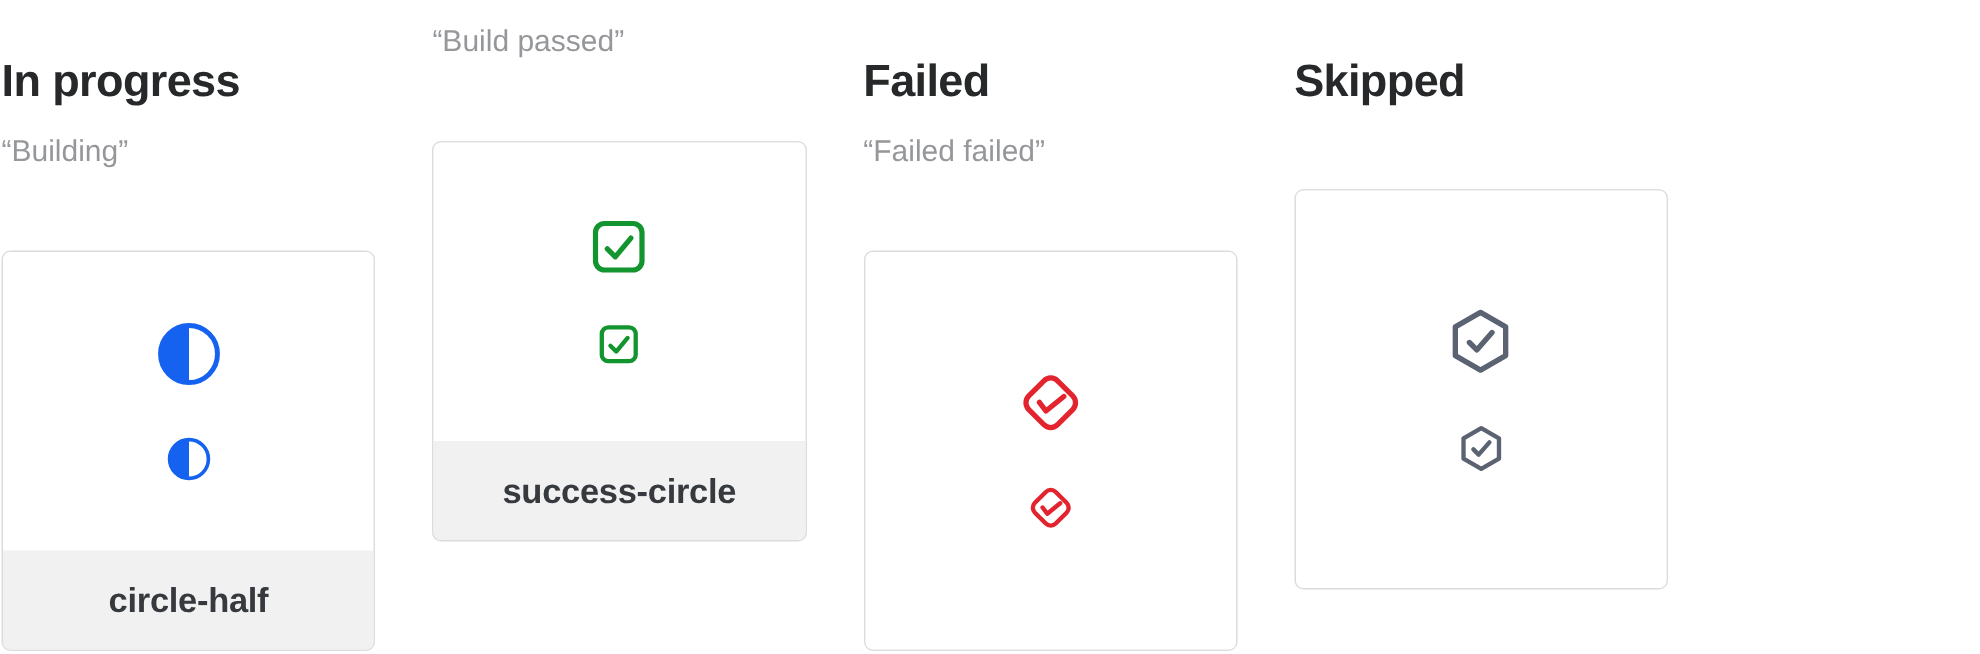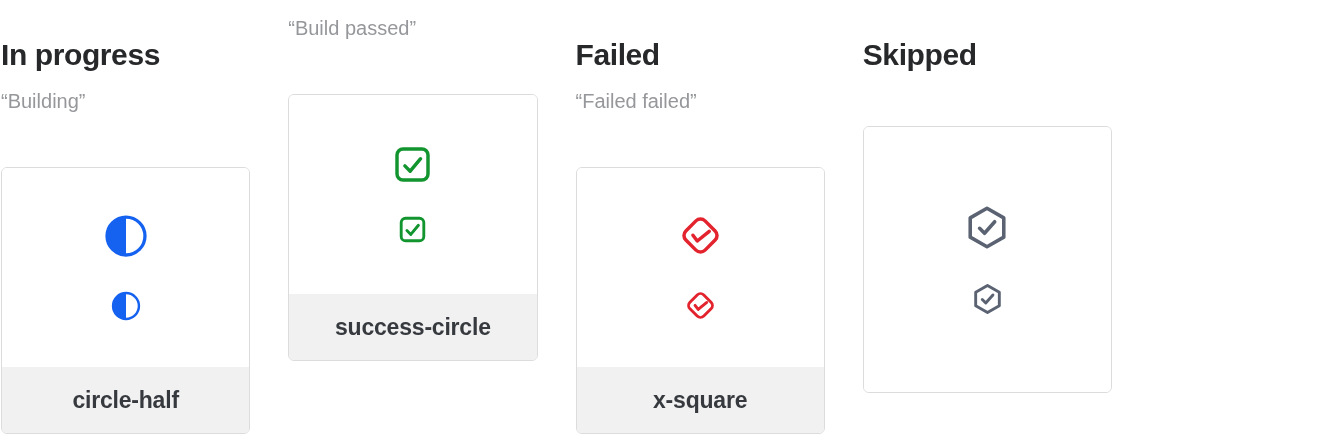--- a/index.html
+++ b/index.html
@@ -137,21 +137,20 @@
             <path d="M5.2 8.3 L7.1 10.2 L11 6" stroke="currentColor" stroke-width="1.3" stroke-linecap="round" stroke-linejoin="round" transform="rotate(8 8 8)"></path>
           </svg>
         </span>
         <span class="icon icon-sm" style="color: rgb(227, 36, 46);">
           <svg viewBox="0 0 16 16" fill="none">
             <rect x="2.95" y="2.95" width="10.1" height="10.1" rx="2.4" stroke="currentColor" stroke-width="1.5" transform="rotate(45 8 8)"></rect>
             <path d="M5.2 8.3 L7.1 10.2 L11 6" stroke="currentColor" stroke-width="1.5" stroke-linecap="round" stroke-linejoin="round" transform="rotate(8 8 8)"></path>
           </svg>
         </span>
       </div>
-      <div class="card-footer">x-square</div>
     </div>
   </div>
 
   <div class="status-col col-skipped">
     <h2 class="status-title">Skipped</h2>
     <div class="icon-card">
       <div class="card-body">
         <span class="icon icon-lg" style="color: rgb(91, 99, 115);">
           <svg viewBox="0 0 16 16" fill="none">
             <path d="M8 1 L14.1 4.5 L14.1 11.5 L8 15 L1.9 11.5 L1.9 4.5 Z" stroke="currentColor" stroke-width="1.3" stroke-linejoin="round"></path>

